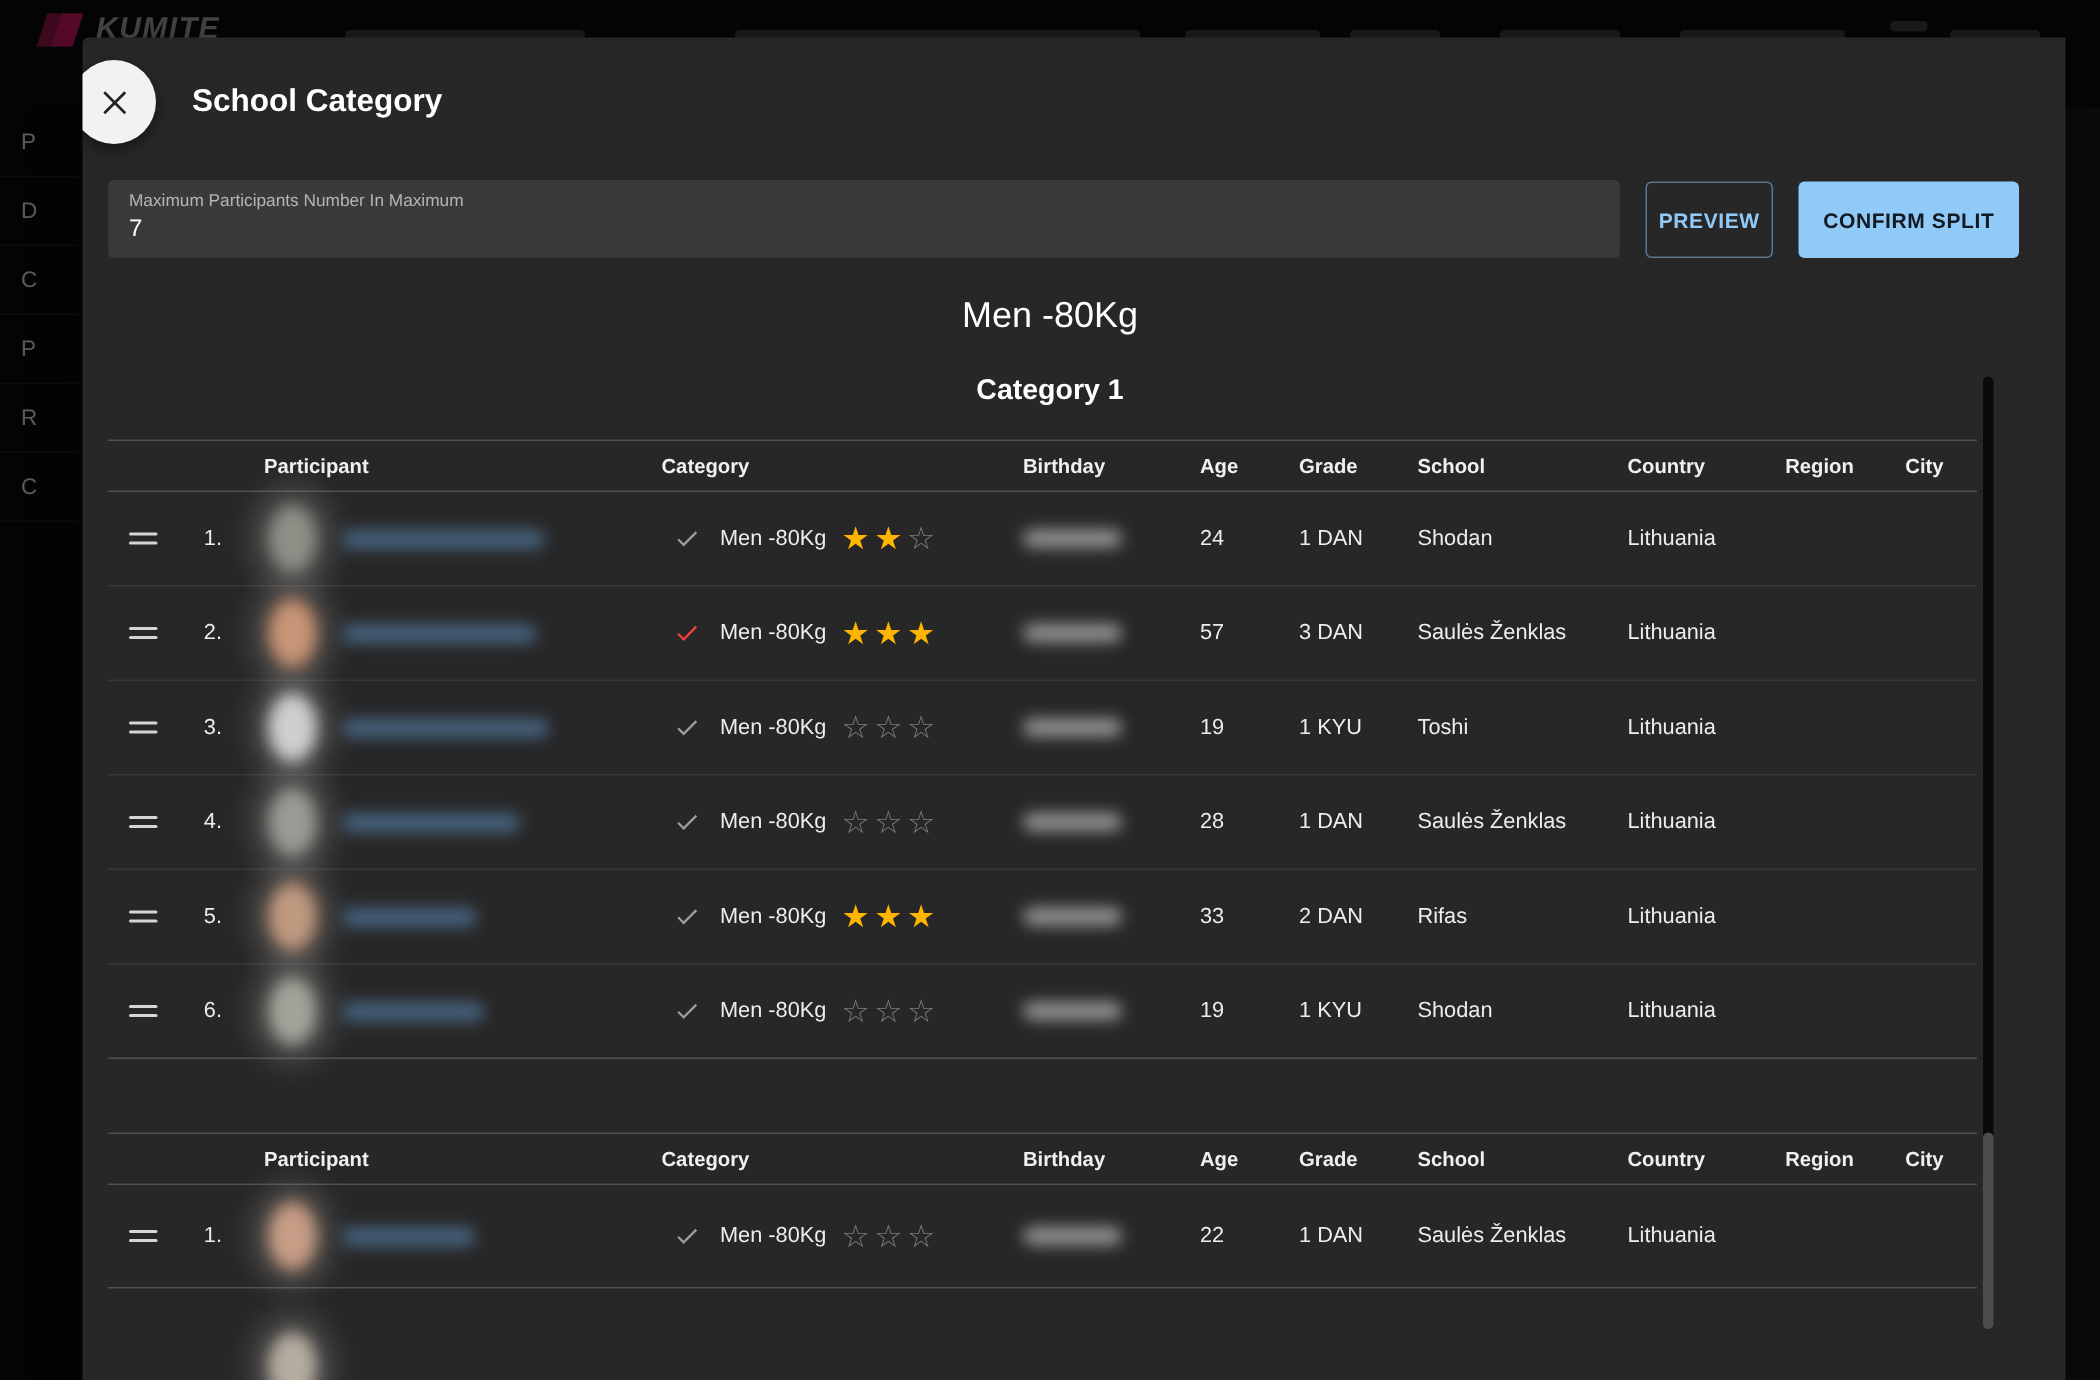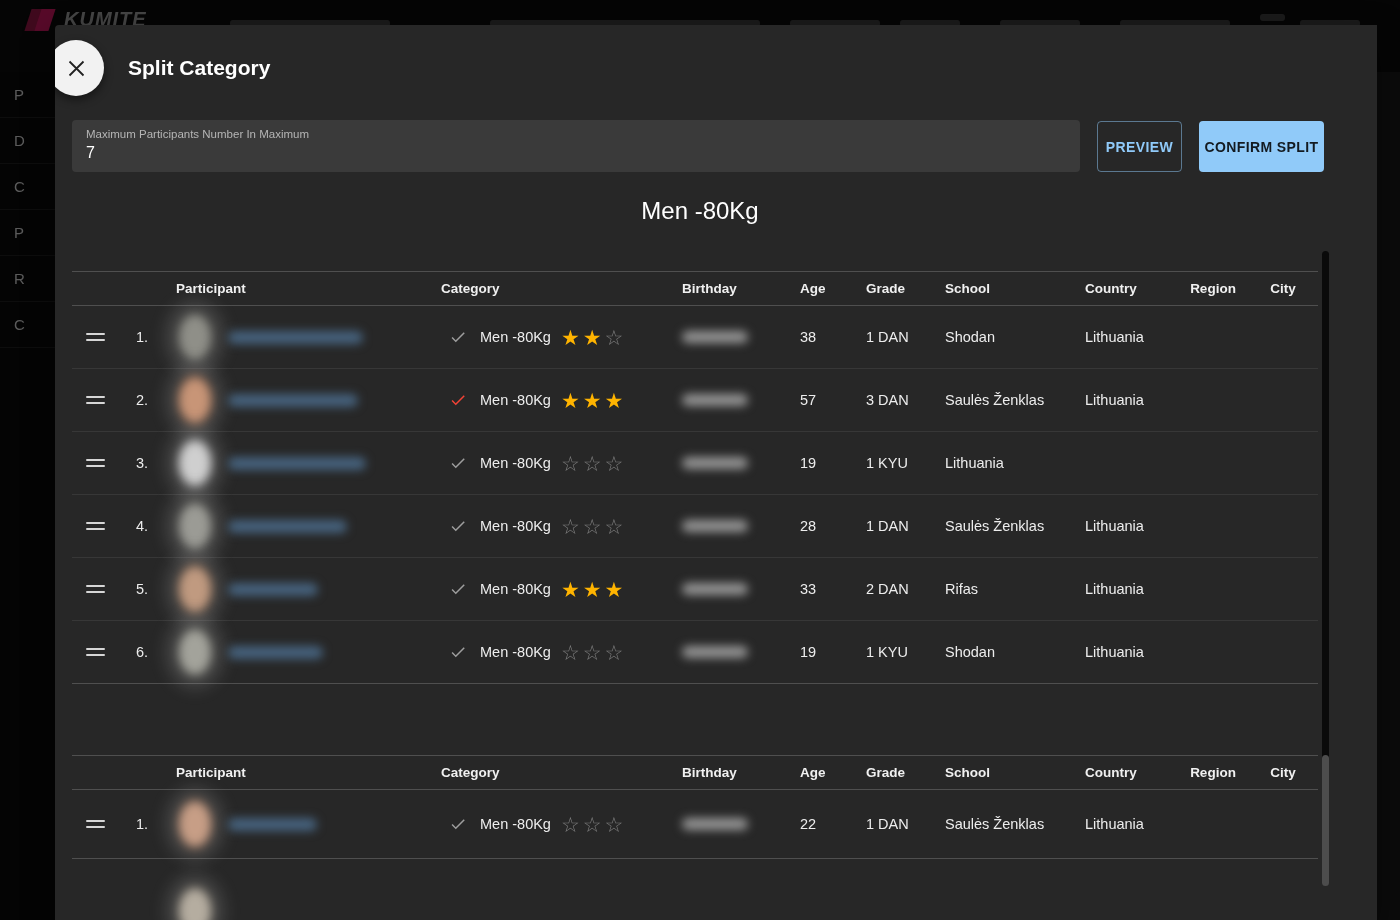--- a/index.html
+++ b/index.html
@@ -30,21 +30,21 @@
   .modal-title { position:absolute; left:73px; top:31px; font-size:21px; font-weight:700; color:#fff; }
 
   .input-box { position:absolute; left:17px; top:95px; width:1008px; height:52px; background:#3a3a3a;
     border-radius:4px; padding:8px 14px; cursor:text; }
   .input-label { font-size:11.5px; color:#b5b5b5; display:block; }
   .input-value { font-size:16px; color:#fff; display:block; margin-top:4px; }
 
   .btn { position:absolute; top:96px; height:51px; border-radius:4px; font-size:14px; font-weight:700;
     letter-spacing:.4px; cursor:pointer; font-family:"Liberation Sans", sans-serif; }
   .btn-preview { left:1042px; width:85px; background:transparent; border:1px solid rgba(144,202,249,.5); color:#90caf9; }
-  .btn-confirm { left:1144px; width:125px; background:#90caf9; border:none; color:rgba(0,0,0,.87); }
+  .btn-confirm { left:1144px; width:147px; background:#90caf9; border:none; color:rgba(0,0,0,.87); }
 
   .weight-title { position:absolute; left:0; top:172px; width:1290px; text-align:center;
     font-size:24px; font-weight:400; color:#fff; }
   .section { position:absolute; left:0; width:1290px; }
   .sec-0 { top:225px; } .sec-1 { top:706px; }
   .section-title { width:1290px; text-align:center; font-size:19px; font-weight:700; color:#fff; }
   .sec-0 .tblwrap { margin-top:21px; }   
   .sec-1 .tblwrap { margin-top:24px; }   
   .tblwrap { margin-left:17px; width:1246px;text-align:center; }
 
@@ -119,33 +119,34 @@
   </div>
 
 <div class="backdrop"></div>
 
 <div class="modal">
   <button class="close-btn">
     <svg width="17" height="17" viewBox="0 0 17 17">
       <path d="M1.5 1.5 L15.5 15.5 M15.5 1.5 L1.5 15.5" stroke="#222" stroke-width="1.8" fill="none"></path>
     </svg>
   </button>
-  <div class="modal-title">Split Category</div>
+  <div class="modal-title">School Category</div>
 
   <div class="input-box">
     <span class="input-label">Maximum Participants Number In Maximum</span>
     <span class="input-value">7</span>
   </div>
   <button class="btn btn-preview">PREVIEW</button>
   <button class="btn btn-confirm">CONFIRM SPLIT</button>
 
   <div class="weight-title">Men -80Kg</div>
 
   <div>
   <div class="section sec-0">
+    <div class="section-title">Category 1</div>
     <div class="tblwrap">
       <div class="t-grid t-head">
         <div class="cell c1"></div>
             <div class="cell c2"></div>
         <div class="cell c3">Participant</div>
         <div class="cell c4">Category</div>
         <div class="cell c5">Birthday</div>
         <div class="cell c6">Age</div>
         <div class="cell c7">Grade</div>
         <div class="cell c8">School</div>
@@ -173,21 +174,21 @@
       <span class="cat-label">Men -80Kg</span>
       <span class="stars">
                   <span class="star filled">★</span>
                   <span class="star filled">★</span>
                   <span class="star empty">☆</span>
                 </span>
     </div>
     <div class="cell c5">
                 <span class="bday-blur"></span>
               </div>
-    <div class="cell c6">38</div>
+    <div class="cell c6">24</div>
     <div class="cell c7">1 DAN</div>
     <div class="cell c8">Shodan</div>
     <div class="cell c9">Lithuania</div>
     <div class="cell c10"></div>
     <div class="cell c11"></div>
   </div>
 
   <div class="t-grid t-row">
     <div class="cell c1">
       <span class="drag-handle">
@@ -243,20 +244,21 @@
                   <span class="star empty">☆</span>
                   <span class="star empty">☆</span>
                   <span class="star empty">☆</span>
                 </span>
     </div>
     <div class="cell c5">
                 <span class="bday-blur"></span>
               </div>
     <div class="cell c6">19</div>
     <div class="cell c7">1 KYU</div>
+    <div class="cell c8">Toshi</div>
     <div class="cell c9">Lithuania</div>
     <div class="cell c10"></div>
     <div class="cell c11"></div>
   </div>
 
   <div class="t-grid t-row">
     <div class="cell c1">
       <span class="drag-handle">
                   <i></i>
                   <i></i>

